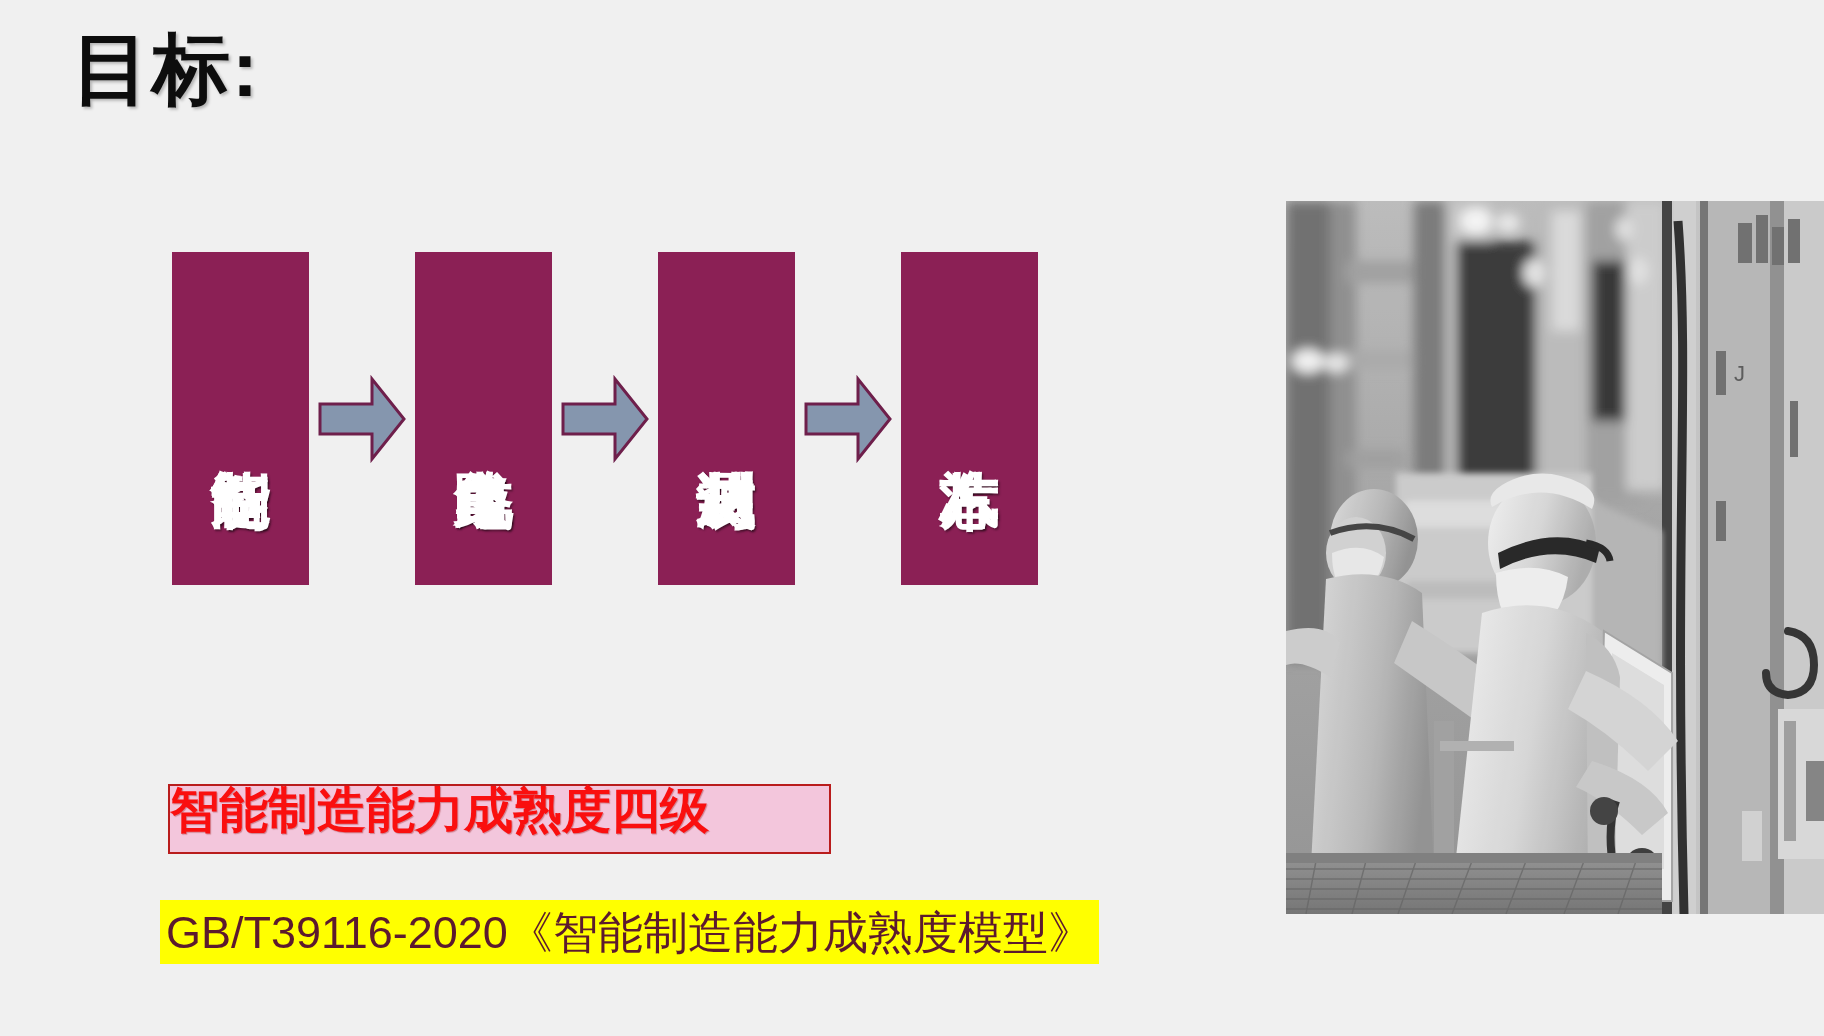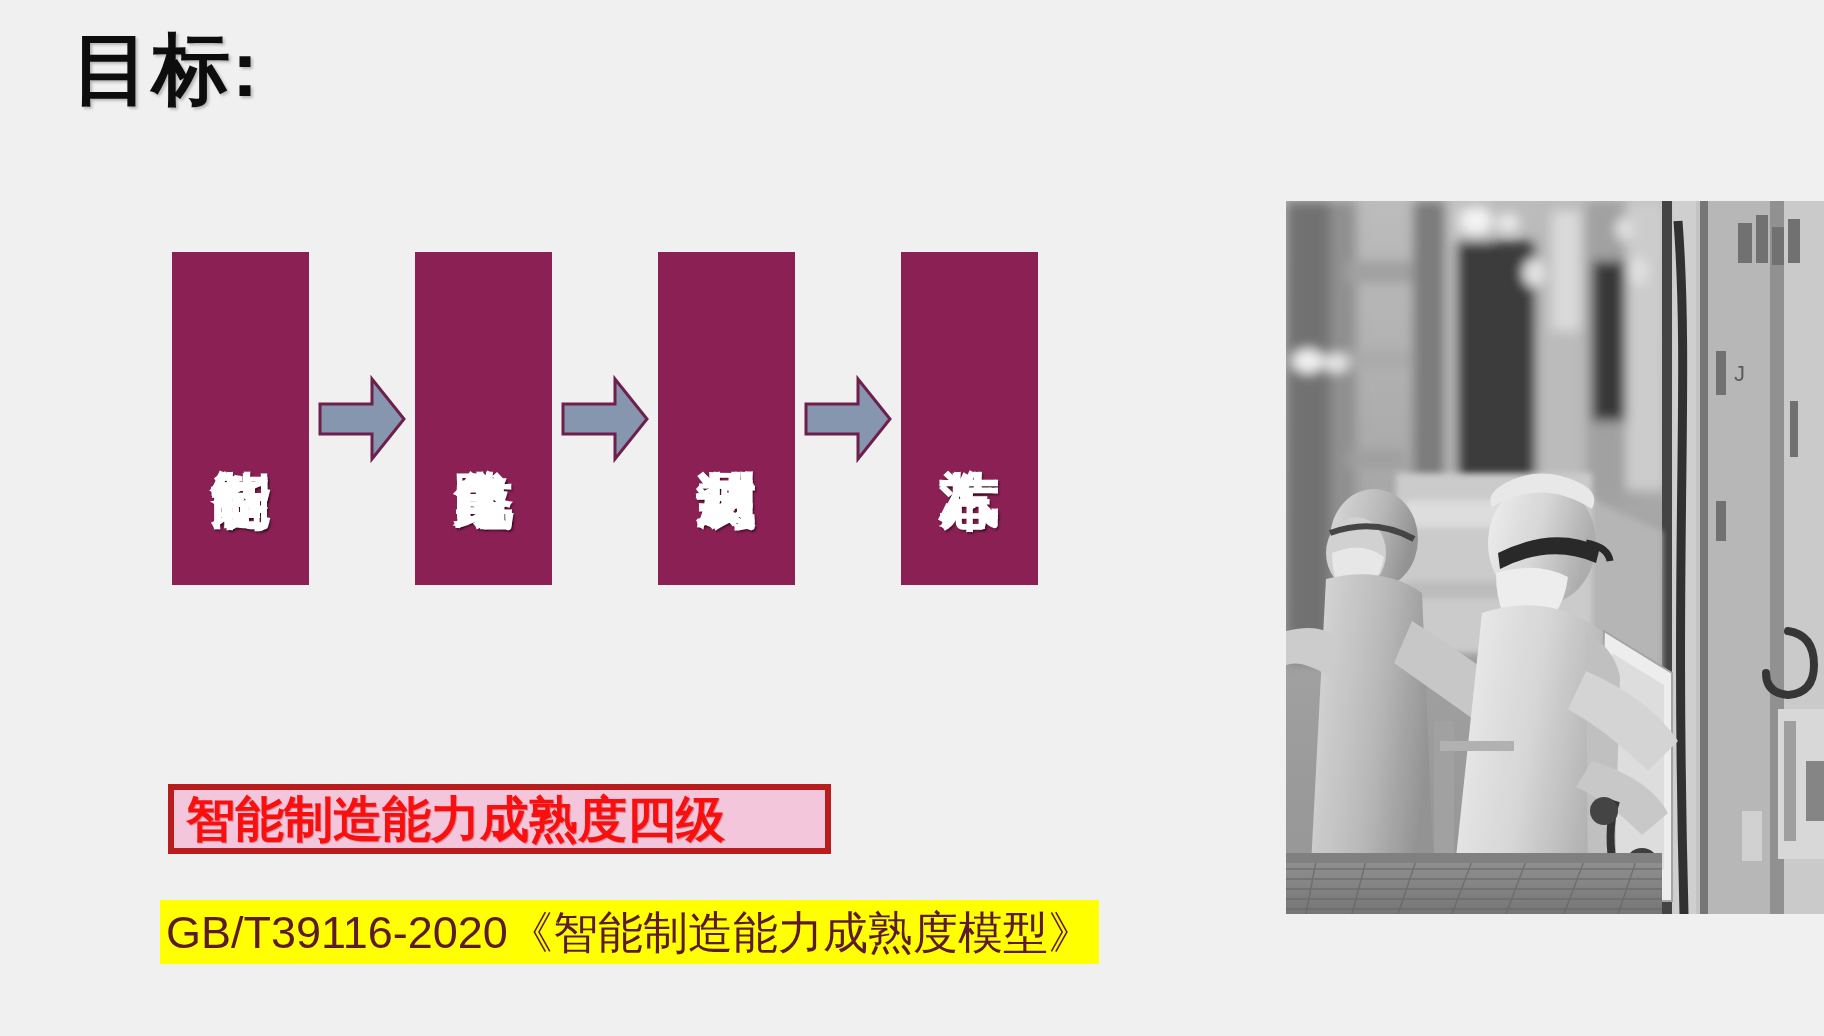--- a/index.html
+++ b/index.html
@@ -78,24 +78,23 @@
       0 0 4px #ffd5e4,
       2px 2px 2px rgba(120,0,30,0.45);
   }
 
   
   #maturity-box {
     position: absolute;
     left: 120px; top: 784px;
     width: 663px; height: 70px;
     background: #f3c6dc;
-    border: 6px solid #b91c1c;
+    border: 2px solid #b91c1c;
     display: flex;
-    align-items: center;
-    padding-left: 12px;
+    align-items: flex-start;
   }
   #maturity-text {
     font-size: 49px;
     font-weight: bold;
     color: #fa0f0f;
     letter-spacing: 0px;
     line-height: 1;
     text-shadow: 1px 1px 1px rgba(140,0,0,0.35);
   }
 

